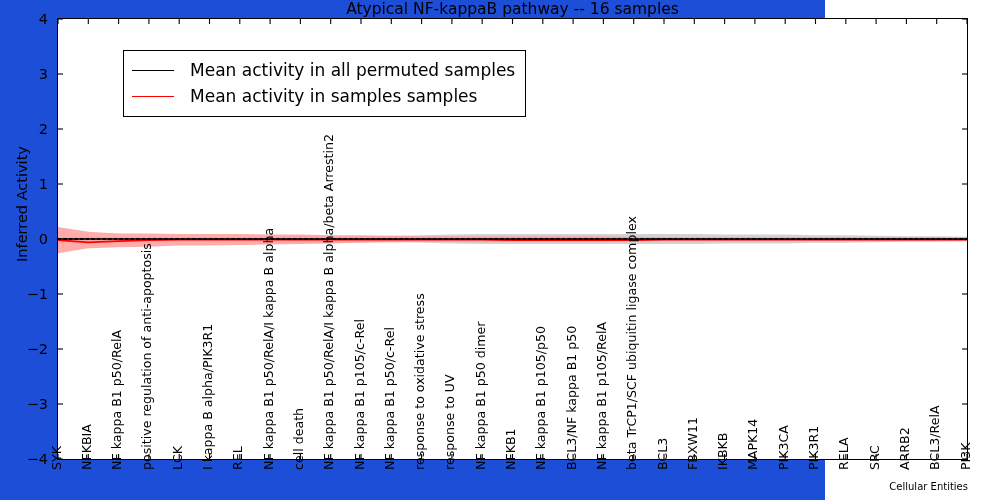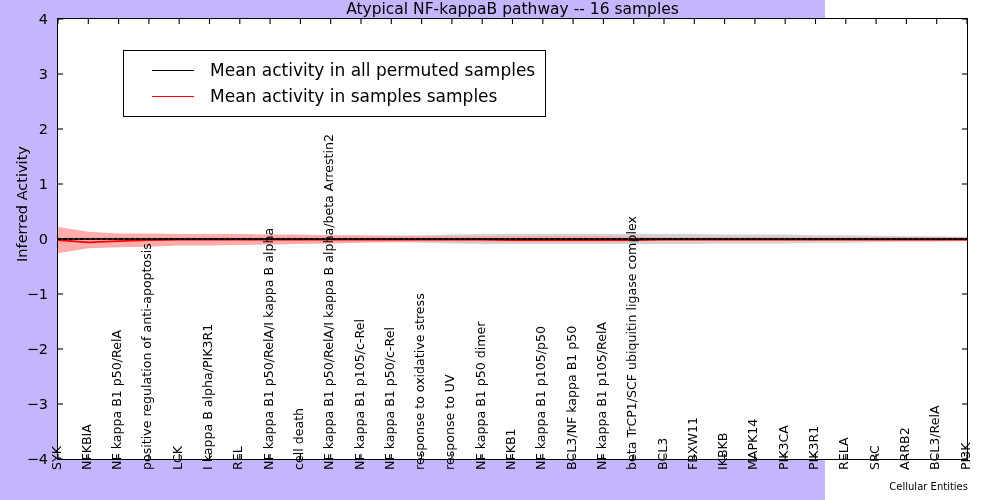--- a/index.html
+++ b/index.html
@@ -12,21 +12,21 @@
     height: 500px;
     font-family: "DejaVu Sans", sans-serif;
     overflow: hidden;
     position: relative;
   }
   #figure {
     position: absolute;
     left: 0; top: 0;
     width: 825px;
     height: 500px;
-    background: #c4b5fd;
+    background: #1d4ed8;
   }
   #chart-title {
     position: absolute;
     left: 57px;
     top: 0px;
     width: 911px;
     text-align: center;
     font-size: 15.5px;
     color: #000000;
     line-height: 18px;
@@ -98,21 +98,21 @@
     line-height: 12px;
   }
 
   
   #legend {
     position: absolute;
     left: 65px;
     top: 31px;
     border: 1.4px solid #000000;
     background: #ffffff;
-    padding: 6px 10px 7px 28px;
+    padding: 6px 10px 7px 8px;
     box-sizing: border-box;
   }
   .legend-row {
     display: flex;
     align-items: center;
     height: 26px;
   }
   .legend-swatch {
     width: 42px;
     height: 0px;

